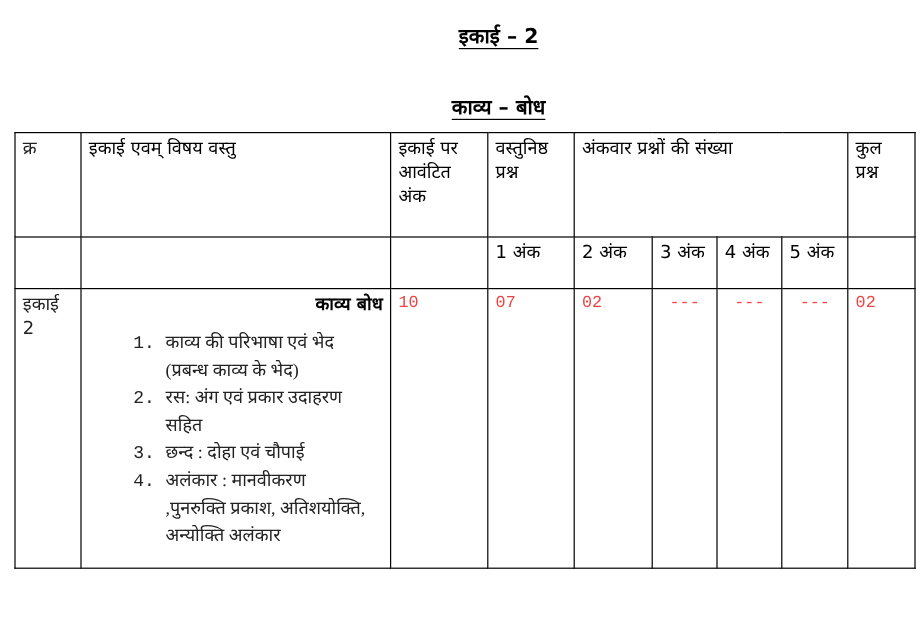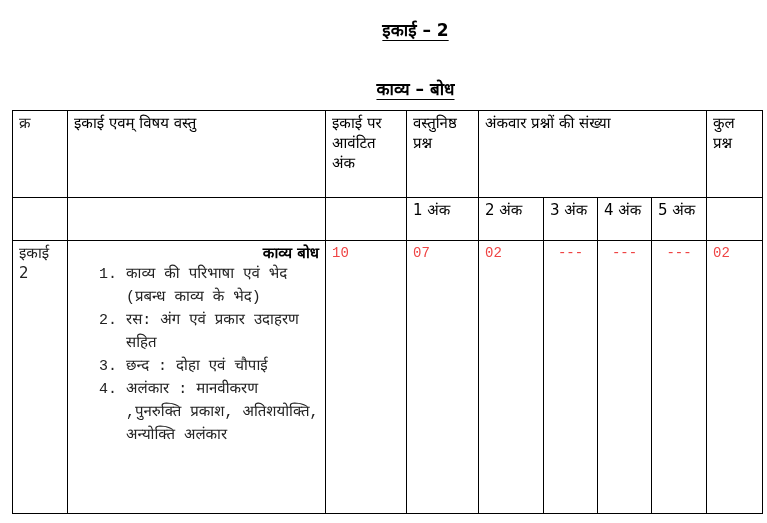--- a/index.html
+++ b/index.html
@@ -10,21 +10,21 @@
   .title span { text-decoration:underline; text-underline-offset:4px; }
   #t1 { top:18px; left:0; }
   #t2 { top:77px; left:0; }
   table { position:absolute; left:12px; top:110px; border-collapse:collapse;
           table-layout:fixed; }
   td { border:1.5px solid #000; vertical-align:top; padding:2px 6px;
        font-size:15px; line-height:20px; }
   .hdr { font-weight:normal; }
   .mono { font-family:"Liberation Mono", monospace; color:#ef4444; font-size:14px; }
   .plain { font-weight:normal; color:#222; }
-  ol { margin:0; padding-left:52px; font-family:Liberation Mono, monospace; }
+  ol { margin:12px; padding-left:52px; font-family:Liberation Serif, serif; }
   ol li { color:#222; font-size:15px; line-height:23px; }
   ol li::marker { font-family:"Liberation Mono", monospace; }
   .unit-title { font-weight:bold;text-align:right; }
 </style>
 </head>
 <body>
 
 <div class="title" id="t1"><span>इकाई – 2</span></div>
 <div class="title" id="t2"><span>काव्य – बोध</span></div>
 
@@ -53,21 +53,21 @@
     <td></td>
     <td></td>
     <td></td>
     <td class="hdr">1 अंक</td>
     <td class="hdr">2 अंक</td>
     <td class="hdr">3 अंक</td>
     <td class="hdr">4 अंक</td>
     <td class="hdr">5 अंक</td>
     <td></td>
   </tr>
-  <tr style="height:273px">
+  <tr style="height:213px">
     <td class="plain">इकाई 2</td>
     <td>
       <div class="unit-title">काव्य बोध</div>
       <ol>
         <li>काव्य की परिभाषा एवं भेद (प्रबन्ध काव्य के भेद)</li>
         <li>रस: अंग एवं प्रकार उदाहरण सहित</li>
         <li>छन्द  : दोहा एवं चौपाई</li>
         <li>अलंकार : मानवीकरण ,पुनरुक्ति प्रकाश, अतिशयोक्ति, अन्योक्ति अलंकार</li>
       </ol>
     </td>

